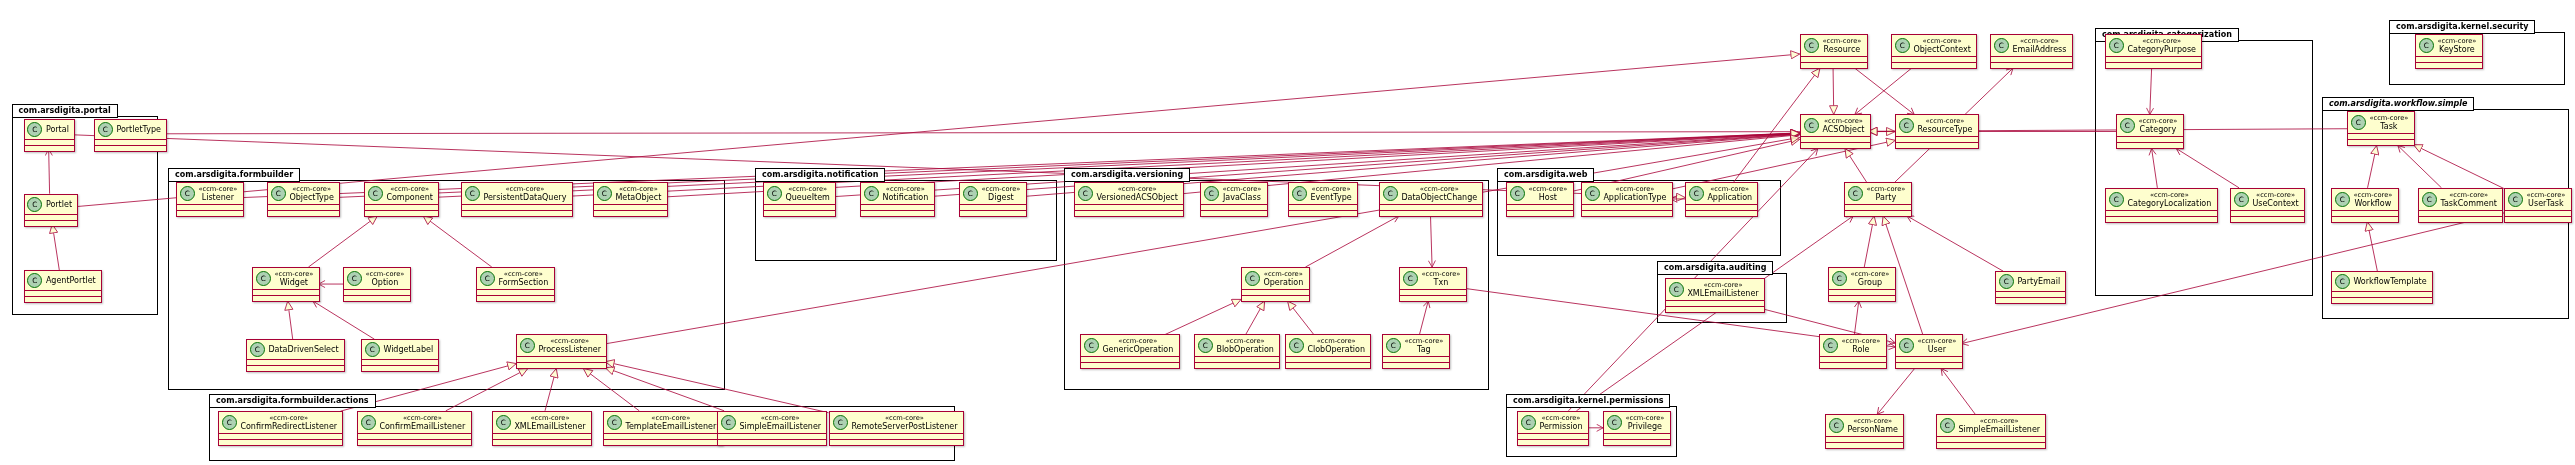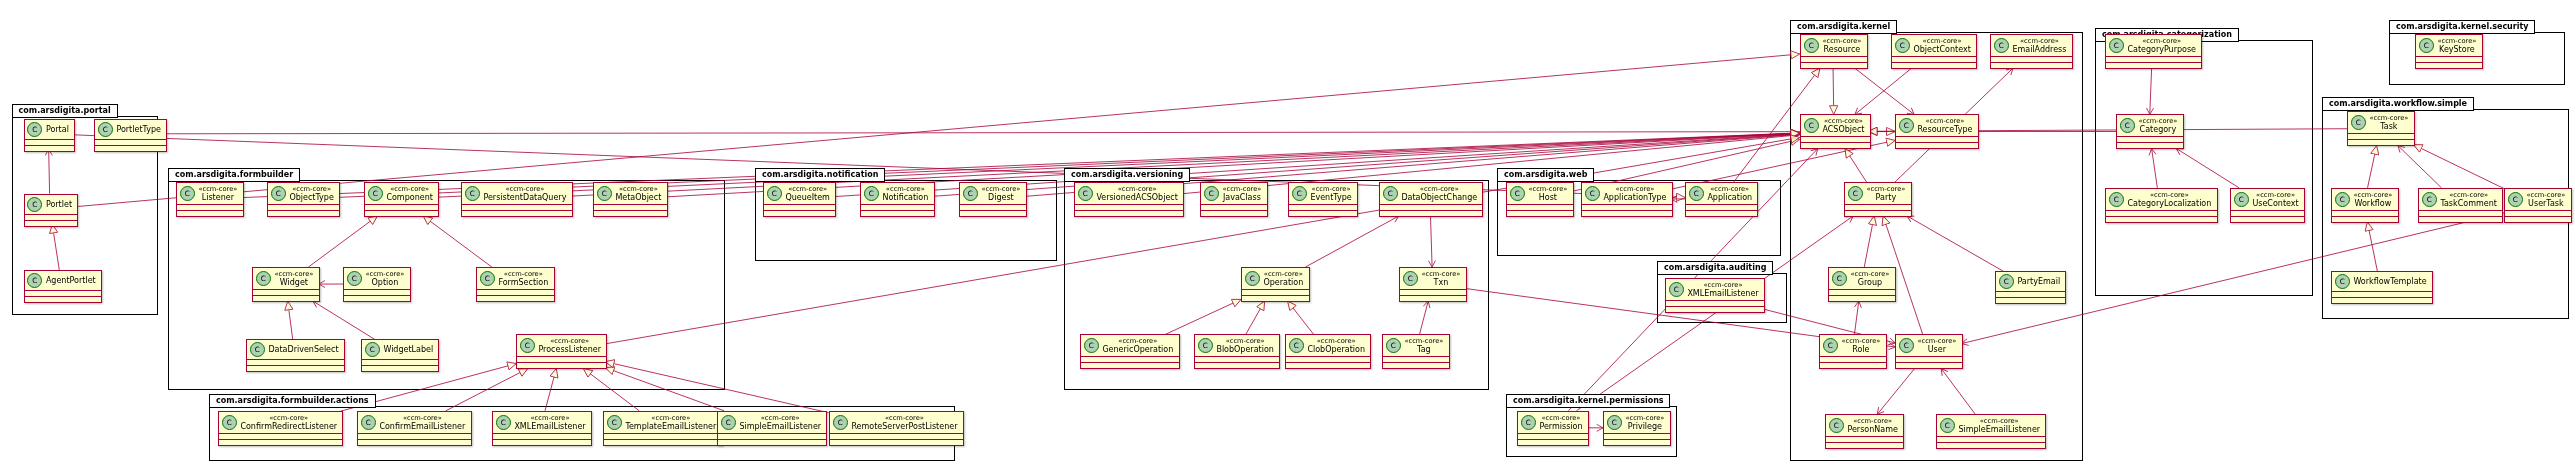--- a/index.html
+++ b/index.html
@@ -132,34 +132,30 @@
       <div class="pkg-body" style="border-color: rgb(0, 0, 0);"></div>
     </div>
     <div class="pkg" style="left: 1064px; top: 168px; width: 425px; height: 222px;">
       <div class="pkg-tab" style="border-color: rgb(0, 0, 0);">com.arsdigita.versioning</div>
       <div class="pkg-body" style="border-color: rgb(0, 0, 0);"></div>
     </div>
     <div class="pkg" style="left: 1497px; top: 168px; width: 284px; height: 88px;">
       <div class="pkg-tab" style="border-color: rgb(0, 0, 0);">com.arsdigita.web</div>
       <div class="pkg-body" style="border-color: rgb(0, 0, 0);"></div>
     </div>
-    <div class="pkg" style="left: 1790px; top: 20px; width: 293px; height: 441px;">
-      <div class="pkg-tab" style="border-color: rgb(0, 0, 0);">com.arsdigita.kernel</div>
-      <div class="pkg-body" style="border-color: rgb(0, 0, 0);"></div>
-    </div>
     <div class="pkg" style="left: 2095px; top: 28px; width: 218px; height: 268px;">
       <div class="pkg-tab" style="border-color: rgb(0, 0, 0);">com.arsdigita.categorization</div>
       <div class="pkg-body" style="border-color: rgb(0, 0, 0);"></div>
     </div>
     <div class="pkg" style="left: 2389px; top: 20px; width: 176px; height: 65px;">
       <div class="pkg-tab" style="border-color: rgb(0, 0, 0);">com.arsdigita.kernel.security</div>
       <div class="pkg-body" style="border-color: rgb(0, 0, 0);"></div>
     </div>
     <div class="pkg" style="left: 2322px; top: 97px; width: 247px; height: 222px;">
-      <div class="pkg-tab" style="border-color: rgb(0, 0, 0);">com.arsdigita.workflow.simple</div>
+      <div class="pkg-tab" style="border-color: rgb(0, 0, 0); font-style: italic;">com.arsdigita.workflow.simple</div>
       <div class="pkg-body" style="border-color: rgb(0, 0, 0);"></div>
     </div>
     <div class="pkg" style="left: 1657px; top: 261px; width: 130px; height: 62px;">
       <div class="pkg-tab" style="border-color: rgb(0, 0, 0);">com.arsdigita.auditing</div>
       <div class="pkg-body" style="border-color: rgb(0, 0, 0);"></div>
     </div>
     <div class="pkg" style="left: 209px; top: 394px; width: 746px; height: 67px;">
       <div class="pkg-tab" style="border-color: rgb(0, 0, 0);">com.arsdigita.formbuilder.actions</div>
       <div class="pkg-body" style="border-color: rgb(0, 0, 0);"></div>
     </div>

